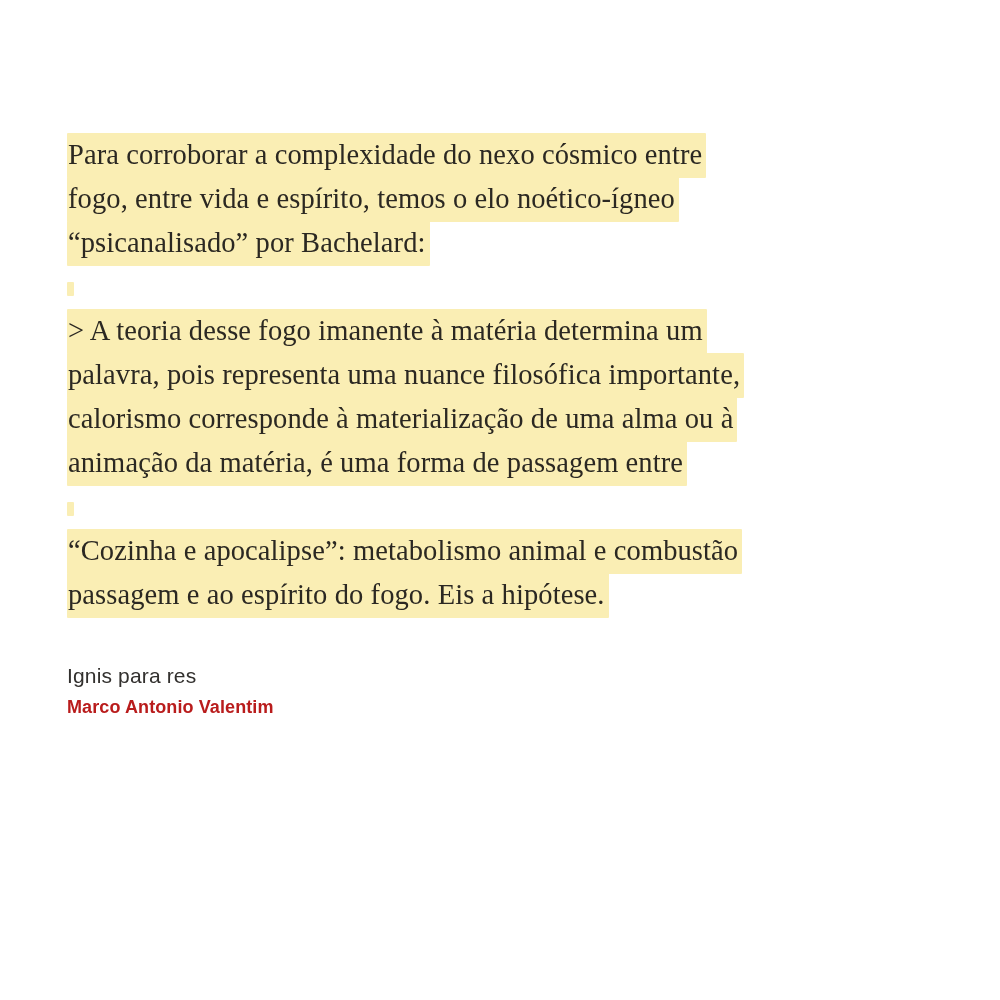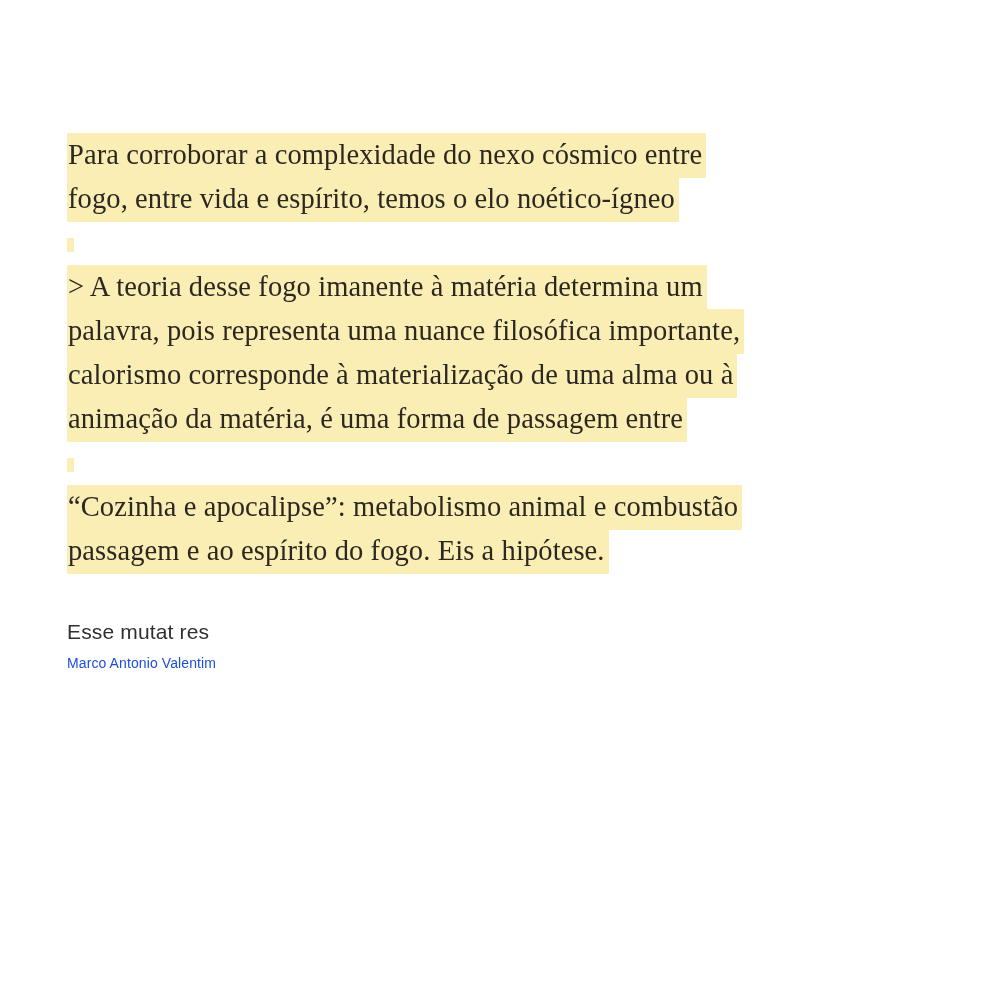--- a/index.html
+++ b/index.html
@@ -62,50 +62,51 @@
   }
   .book-title {
     font-size: 21px;
     font-weight: 400;
     line-height: 30px;
     color: #32302e;
     letter-spacing: 0.15px;
     margin: 0;
   }
   .book-author {
-    font-size: 14px;
-    font-weight: 400;
+    font-size: 18px;
+    font-weight: 700;
     line-height: 26px;
-    color: #1d4ed8;
+    color: #b91c1c;
     letter-spacing: 0.1px;
     margin: 3px 0 0 0;
   }
 </style>
 </head>
 <body>
 
 <div id="card">
 
   <div class="hl-block">
 
     <span class="hl-line"><span class="ink">Para corroborar a complexidade do nexo cósmico entre</span></span>
     <span class="hl-line"><span class="ink">fogo, entre vida e espírito, temos o elo noético-ígneo</span></span>
+    <span class="hl-line"><span class="ink">“psicanalisado” por Bachelard:</span></span>
 
     <span class="hl-line blank"><span class="ink"></span></span>
 
     <span class="hl-line"><span class="ink">&gt; A teoria desse fogo imanente à matéria determina um</span></span>
     <span class="hl-line"><span class="ink">palavra, pois representa uma nuance filosófica importante,</span></span>
     <span class="hl-line"><span class="ink">calorismo corresponde à materialização de uma alma ou à</span></span>
     <span class="hl-line"><span class="ink">animação da matéria, é uma forma de passagem entre</span></span>
 
     <span class="hl-line blank"><span class="ink"></span></span>
 
     <span class="hl-line"><span class="ink">“Cozinha e apocalipse”: metabolismo animal e combustão</span></span>
     <span class="hl-line"><span class="ink">passagem e ao espírito do fogo. Eis a hipótese.</span></span>
 
   </div>
 
   <div class="attribution">
-    <div class="book-title">Esse mutat res</div>
+    <div class="book-title">Ignis para res</div>
     <div class="book-author">Marco Antonio Valentim</div>
   </div>
 
 </div>
 
 </body></html>

